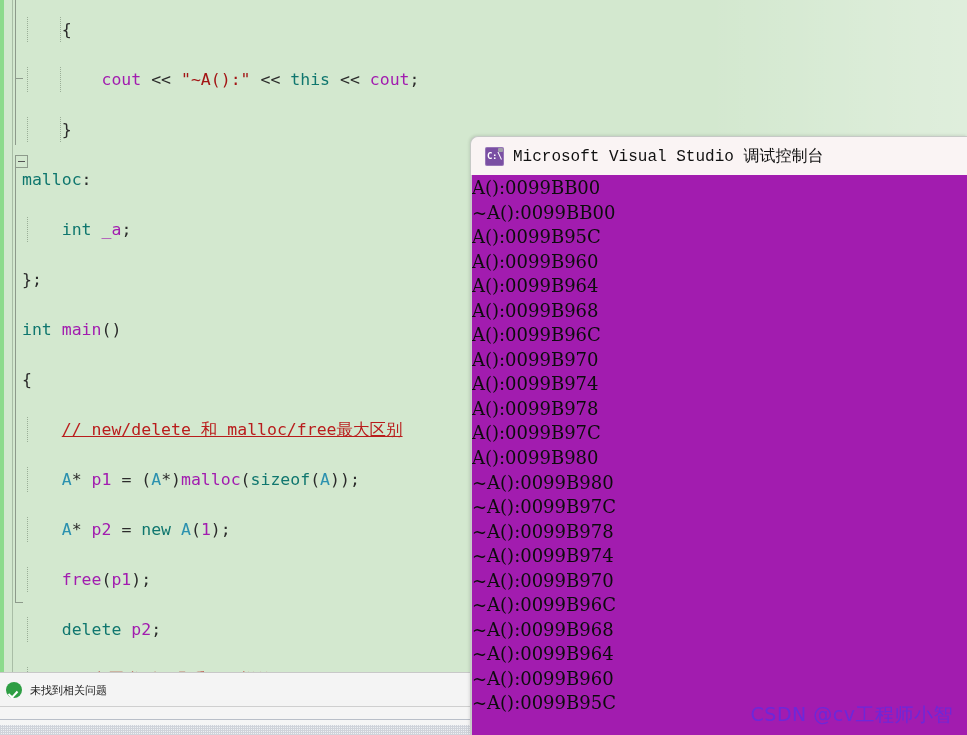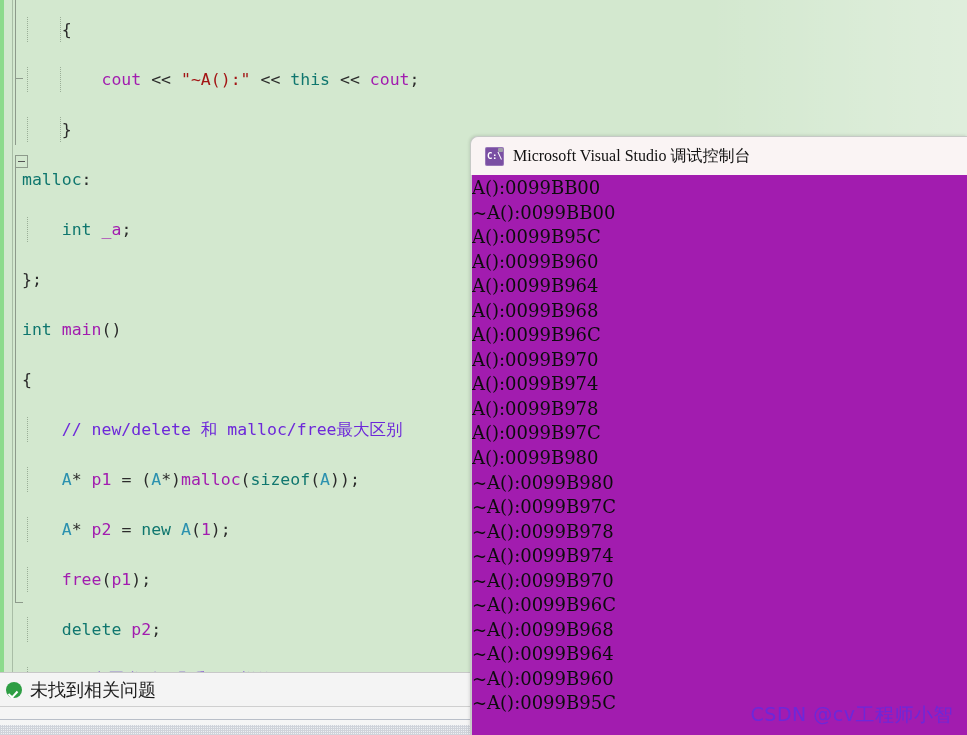--- a/index.html
+++ b/index.html
@@ -39,21 +39,21 @@
     font-size:16.5px;
     line-height:25px;
     white-space:pre;
     color:#1c1c1c;
   }
   .ln{position:relative;height:25px;padding-left:22px;}
 
   
   .kw{color:#0f766e;}     
   .typ{color:#2b91af;}     
-  .cmt{color:#6d28d9;}     
+  .cmt{color:#b91c1c;text-decoration:underline;}     
   .str{color:#a31515;}     
   .fn{color:#a21caf;}      
   .op{color:#2b2b2b;}
   .pp{color:#a21caf;}
 
   
   .guide{
     position:absolute;top:0;width:0;height:25px;
     border-left:1px dotted #9aae97;
   }
@@ -89,21 +89,21 @@
   }
   #check{
     margin-left:6px;width:16px;height:16px;border-radius:50%;
     background:#2e9e44;position:relative;flex:0 0 auto;
   }
   #check:after{
     content:"";position:absolute;left:4px;top:7px;width:4px;height:7px;
     border:solid #fff;border-width:0 2px 2px 0;transform:rotate(42deg);
   }
   #status-text{
-    margin-left:8px;font-size:18px;color:#1b1b1b;
+    margin-left:8px;font-size:11px;color:#1b1b1b;
     font-family:"DejaVu Sans","Liberation Sans",sans-serif;
   }
   #strip-sep1{position:absolute;left:0;top:33px;width:967px;height:1px;background:#cfcfcf;}
   #strip-sep2{position:absolute;left:0;top:46px;width:967px;height:1px;background:#b9bfc9;}
   #hscroll{
     position:absolute;left:0;top:52px;width:967px;height:11px;
     background:
       repeating-linear-gradient(0deg,#cfd3da 0 1px,transparent 1px 2px),
       repeating-linear-gradient(90deg,#cfd3da 0 1px,transparent 1px 2px),
       #eef0f3;
@@ -136,21 +136,21 @@
   #console-icon b{
     color:#fff;font-family:"DejaVu Sans Mono","Liberation Mono",monospace;
     font-size:9px;font-weight:700;letter-spacing:-.5px;line-height:1;
   }
   #console-icon em{
     position:absolute;right:1px;top:1px;width:5px;height:4px;
     background:#9f9fa8;border-radius:1px;
   }
   #console-title-text{
     margin-left:9px;font-size:16px;color:#111;
-    font-family:Liberation Serif, serif;
+    font-family:Liberation Mono, monospace;
   }
   #console-body{
     position:absolute;left:1px;top:38px;right:0;bottom:0;
     background:#a21caf;
     font-family:"DejaVu Serif","Liberation Serif",serif;
     font-size:18px;
     line-height:24.55px;
     color:#0c0c0c;
     white-space:pre;
     overflow:hidden;

